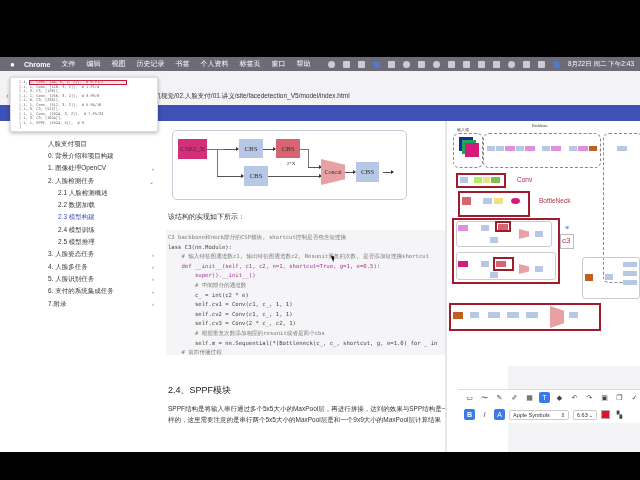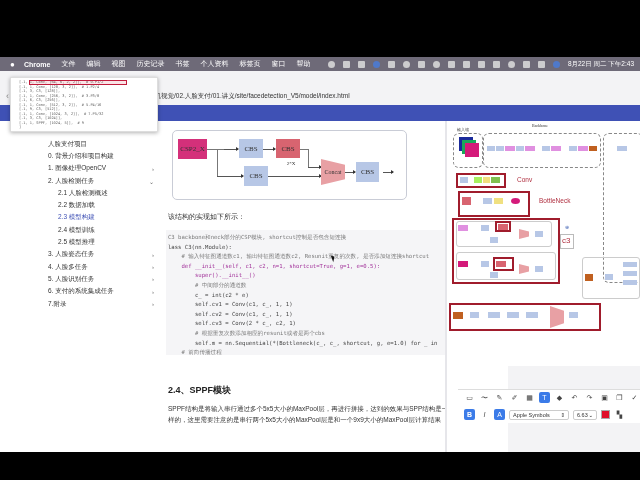--- a/index.html
+++ b/index.html
@@ -35,21 +35,21 @@
   .cbs { background: #b7c7e6; }
   .arrow { position: absolute; height: 1px; background: #555; }
   .arrow::after { content: ""; position: absolute; right: -1px; top: -2px; border-left: 3px solid #333; border-top: 2.5px solid transparent; border-bottom: 2.5px solid transparent; }
   .line { position: absolute; background: #777; }
   
   .para { position: absolute; left: 168px; top: 107px; font-size: 7px; color: #333; }
   .code { position: absolute; left: 166px; top: 125px; width: 279px; height: 125px; background: #f5f5f7; font-family: "DejaVu Sans Mono", monospace; font-size: 5.6px; color: #444; overflow: hidden; padding: 3px 0 0 2px; line-height: 9.6px; }
   .code .cl { white-space: pre; }
   .code .kw { color: #a2329a; }
   .code .cm { color: #7a7a7a; }
-  .h2 { position: absolute; left: 168px; top: 279px; font-size: 9px; color: #222; font-weight: bold; }
+  .h2 { position: absolute; left: 168px; top: 279px; font-size: 9px; color: #222; }
   .para2 { position: absolute; left: 168px; top: 300px; font-size: 6.5px; color: #333; white-space: nowrap; width: 277px; overflow: hidden; }
   .para3 { position: absolute; left: 168px; top: 311px; font-size: 6.5px; color: #333; white-space: nowrap; width: 277px; overflow: hidden; height: 7px; }
   
   .fig { position: absolute; left: 447px; top: 16px; width: 193px; height: 245px; background: #fff; }
   .rbox { position: absolute; border: 2px solid #a01c2c; }
   .dashbox { position: absolute; border: 1px dashed #888; border-radius: 6px; }
   .mini { position: absolute; font-size: 3px; color: #333; display: flex; align-items: center; justify-content: center; font-family: "Liberation Serif", serif; }
   .lbl-red { position: absolute; font-size: 6.5px; color: #b03040; }
   
   .toolbar { position: absolute; left: 458px; top: 284px; width: 182px; height: 34px; background: #fff; border-top: 1px solid #ddd; }

